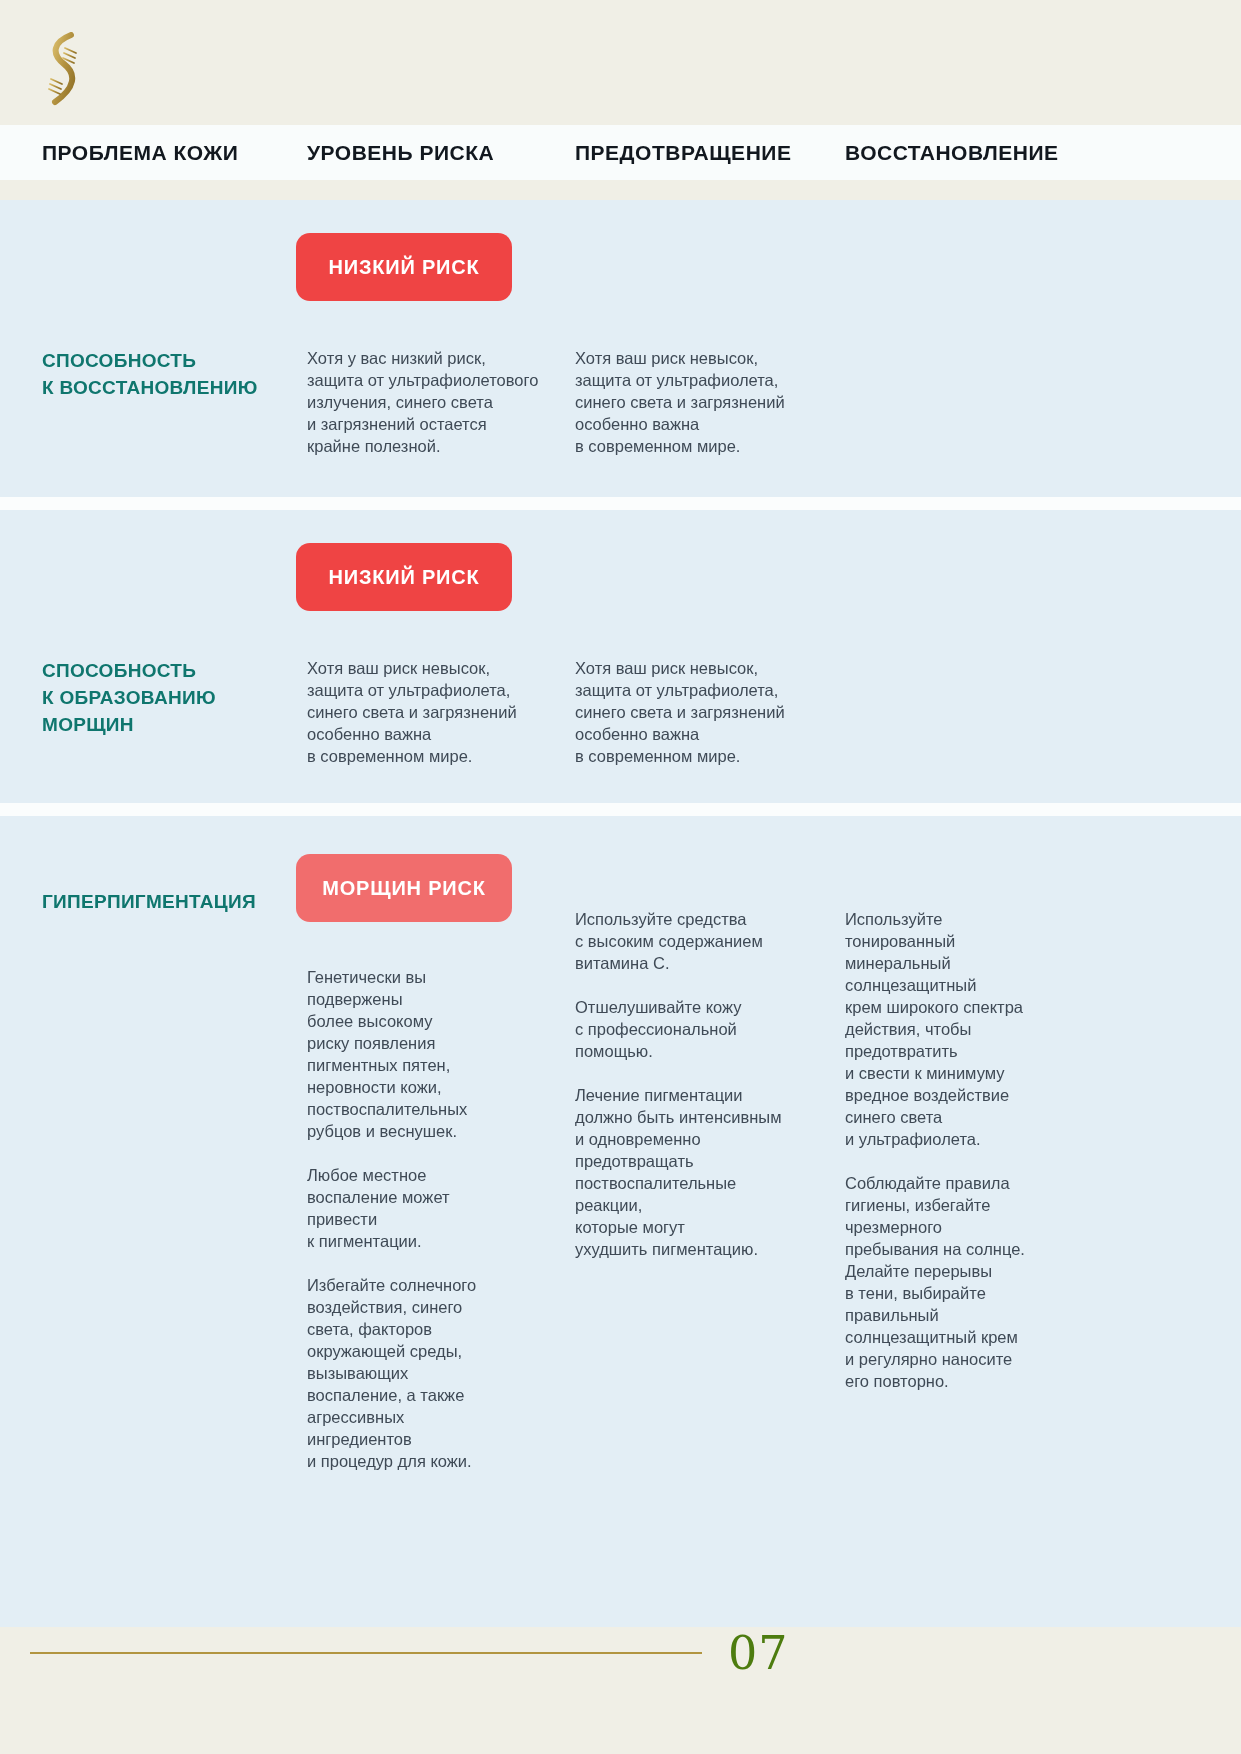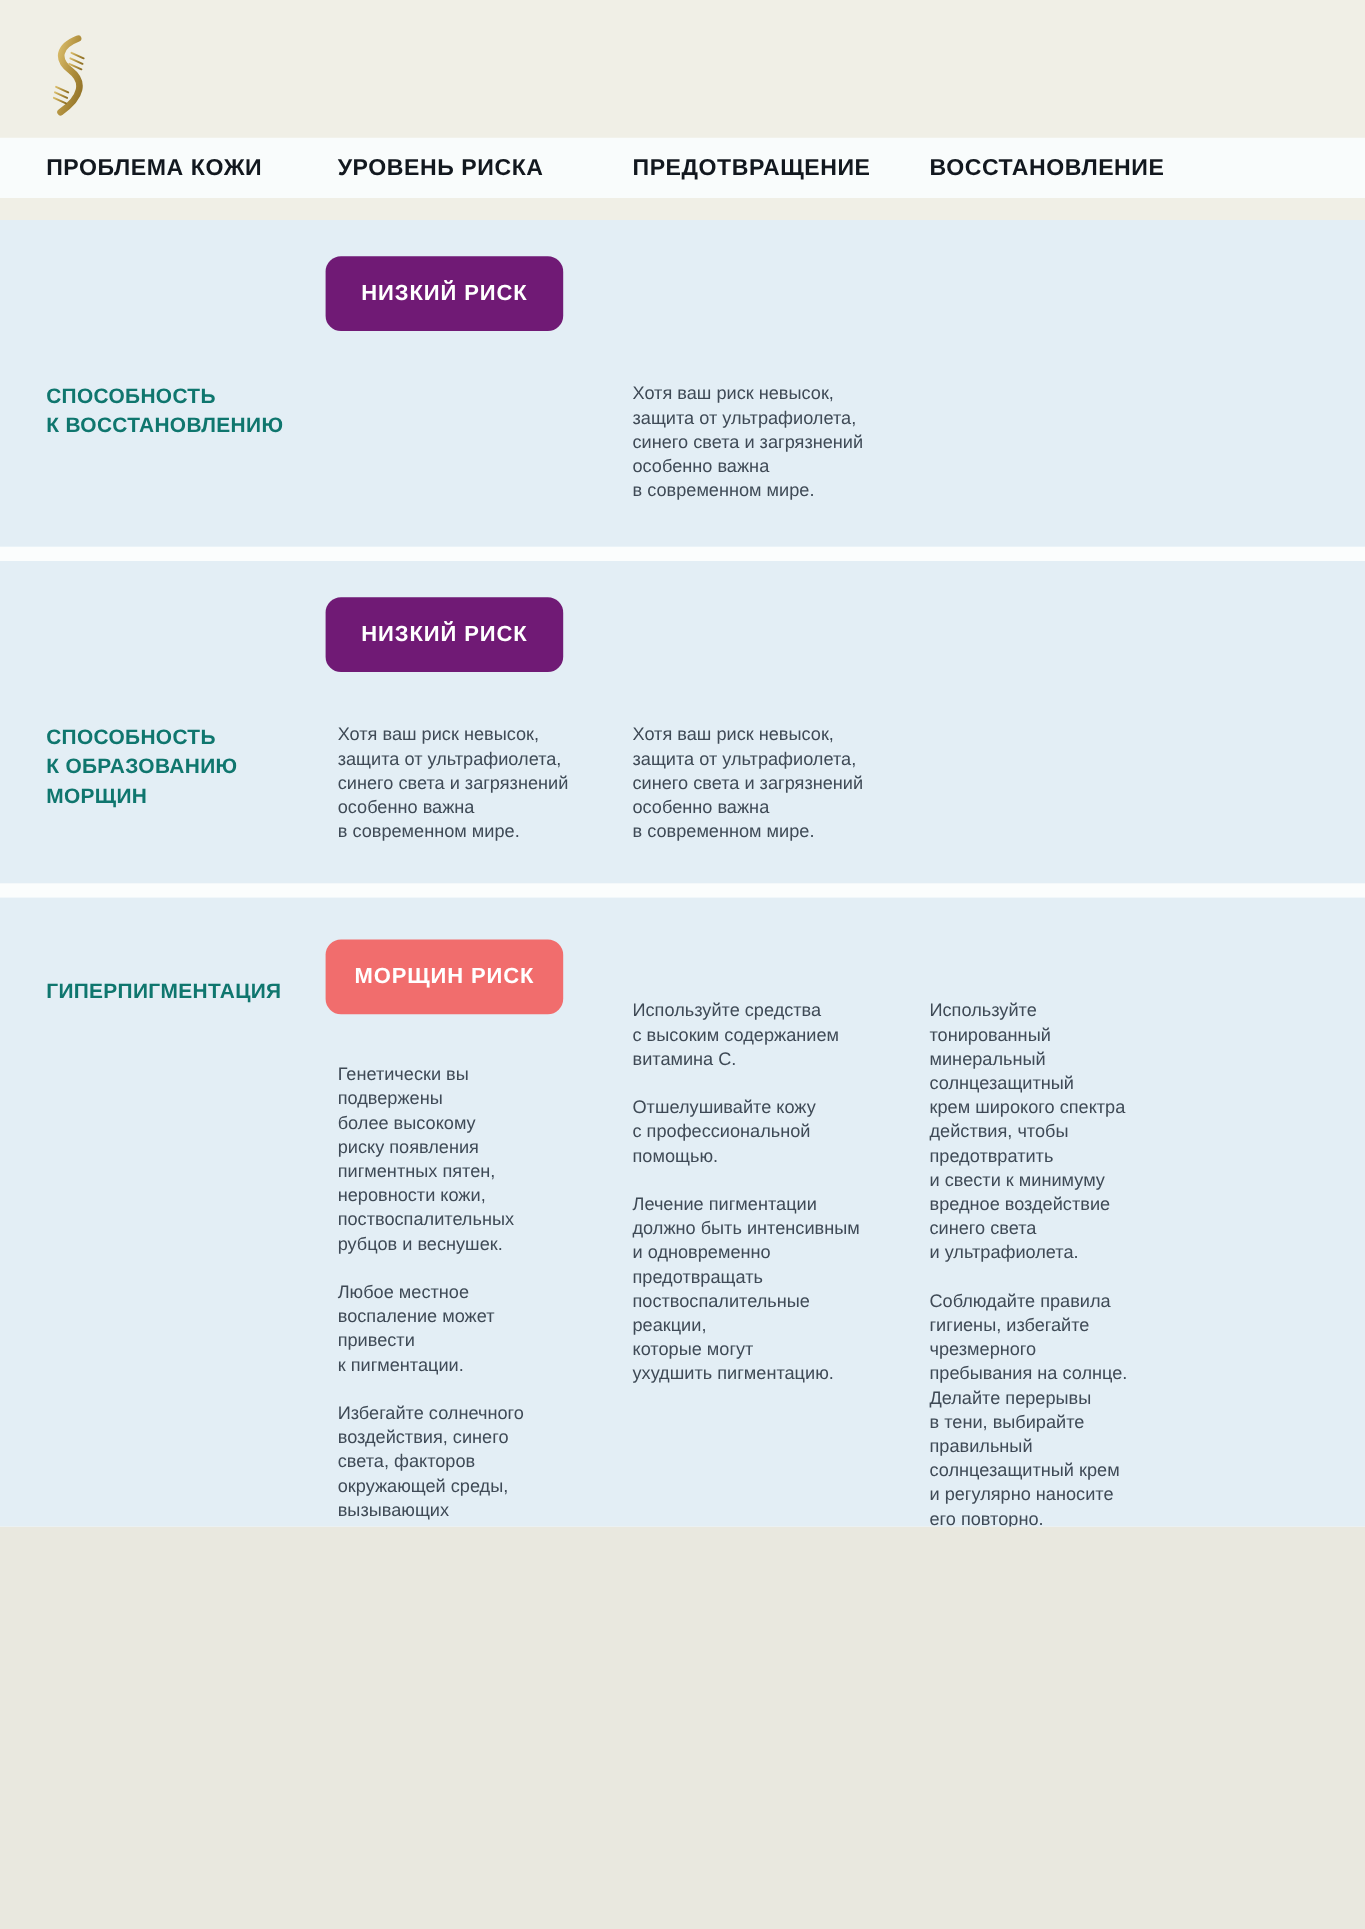--- a/index.html
+++ b/index.html
@@ -2,21 +2,21 @@
 <html lang="ru"><head>
 <meta charset="utf-8">
 <style>
   html,body{margin:0;padding:0;}
   body{
     font-family:"Liberation Sans","DejaVu Sans",sans-serif;
     background:#e9e8df;
   }
   .page{
     position:relative;
-    width:1241px;height:1388px;
+    width:1241px;height:1754px;
     margin:0 auto;
     background:#f0efe6;
     overflow:hidden;
   }
   
   .topbar{position:relative;height:125px;background:#f0efe6;}
   .logo{position:absolute;left:45px;top:32px;width:36px;height:76px;}
   
   .grid{
     display:grid;
@@ -49,21 +49,21 @@
     white-space:pre-line;margin:0;
   }
   .badge{
     width:216px;height:68px;margin-top:33px;margin-left:-11px;
     border-radius:14px;
     display:flex;align-items:center;justify-content:center;
     color:#ffffff;font-size:20px;font-weight:700;letter-spacing:.8px;
     white-space:nowrap;
   }
   .sec-pigment .badge{margin-top:38px;}
-  .badge[data-level="low"]{background:#701a75;}
+  .badge[data-level="low"]{background:#ef4444;}
   .badge[data-level="high"]{background:#f16d6d;}
   .body-text{
     font-size:16.5px;line-height:22px;color:#3f4a56;
     white-space:pre-line;margin:0;
   }
   .risk-cell .body-text{margin-top:46px;}
   .sec-pigment .risk-cell .body-text{margin-top:44px;}
   .prevention-cell,.recovery-cell{padding-top:147px;}
   .sec-pigment .prevention-cell,.sec-pigment .recovery-cell{padding-top:92px;}
   
@@ -115,20 +115,25 @@
 
     <section class="section sec-repair grid">
       <div class="cell problem-cell">
         <h2 class="problem-title">СПОСОБНОСТЬ
 К ВОССТАНОВЛЕНИЮ</h2>
       </div>
       <div class="cell risk-cell">
         <div class="badge" data-level="low">
           <span>НИЗКИЙ РИСК</span>
         </div>
+        <p class="body-text">Хотя у вас низкий риск,
+защита от ультрафиолетового
+излучения, синего света
+и загрязнений остается
+крайне полезной.</p>
       </div>
       <div class="cell prevention-cell">
         <p class="body-text">Хотя ваш риск невысок,
 защита от ультрафиолета,
 синего света и загрязнений
 особенно важна
 в современном мире.</p>
       </div>
       <div class="cell recovery-cell">
         <p class="body-text"></p>

